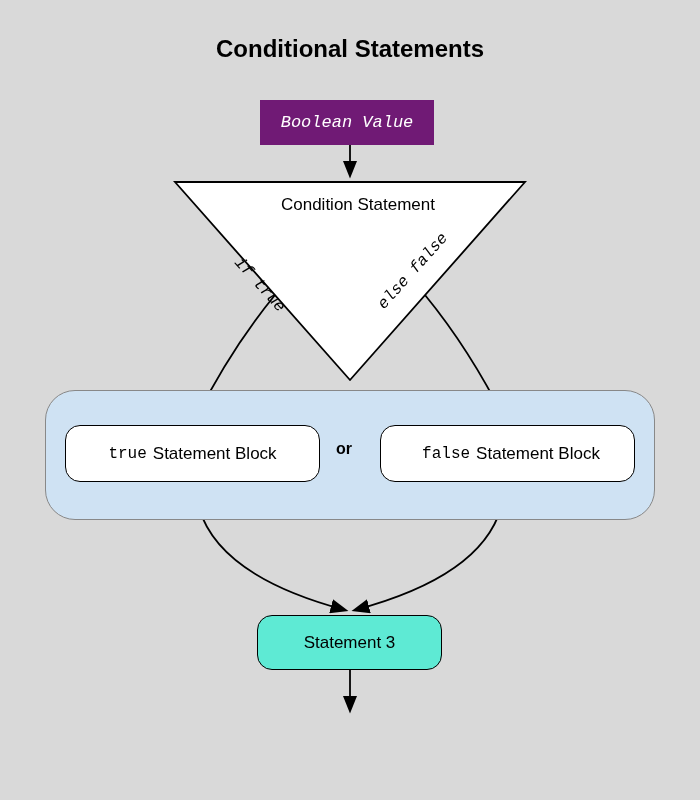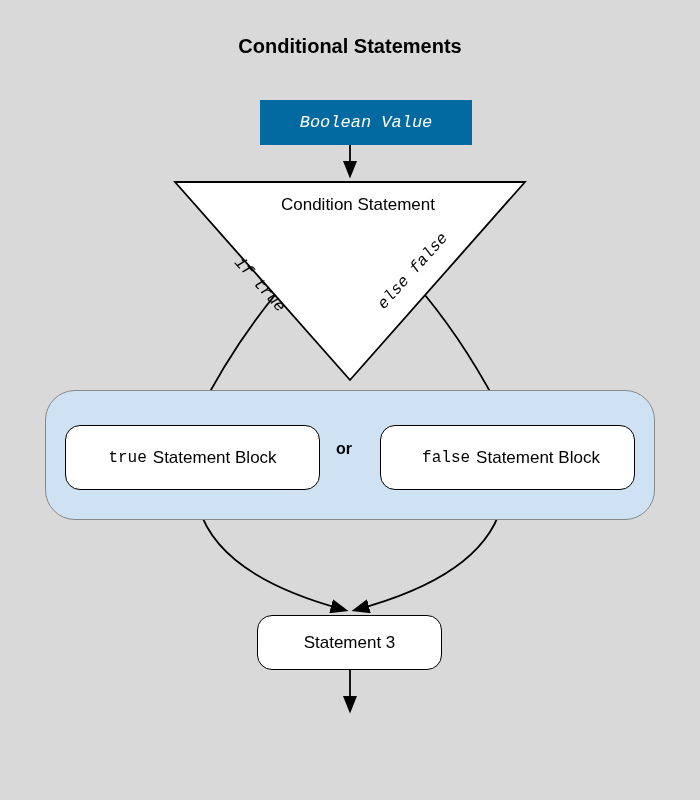--- a/index.html
+++ b/index.html
@@ -7,30 +7,30 @@
       background: #d9d9d9;
       font-family: Arial, Helvetica, sans-serif;
       width: 700px;
       height: 800px;
       position: relative;
       overflow: hidden;
     }
     .title {
       text-align: center;
       font-weight: bold;
-      font-size: 20px;
+      font-size: 24px;
       padding-top: 35px;
     }
     .boolean-box {
       position: absolute;
       left: 260px;
       top: 100px;
-      width: 212px;
+      width: 174px;
       height: 45px;
-      background: #0369a1;
+      background: #701a75;
       color: #fff;
       display: flex;
       align-items: center;
       justify-content: center;
       font-family: "Courier New", monospace;
       font-style: italic;
       font-size: 17px;
     }
     .condition-label {
       position: absolute;
@@ -68,21 +68,21 @@
       height: 130px;
       background: #cfe2f3;
       border: 1px solid #888;
       border-radius: 30px;
     }
     .stmt-block {
       position: absolute;
       background: #fff;
       border: 1.5px solid #000;
       border-radius: 15px;
-      height: 65px;
+      height: 57px;
       display: flex;
       align-items: center;
       justify-content: center;
       font-size: 17px;
       gap: 6px;
     }
     .true-block { left: 65px; top: 425px; width: 255px; }
     .false-block { left: 380px; top: 425px; width: 255px; padding-left: 7px; }
     .or-label {
       position: absolute;
@@ -90,21 +90,21 @@
       top: 440px;
       font-weight: bold;
       font-size: 16px;
     }
     .stmt3 {
       position: absolute;
       left: 257px;
       top: 615px;
       width: 185px;
       height: 55px;
-      background: #ffffff;
+      background: #5eead4;
       border: 1.5px solid #000;
       border-radius: 15px;
       display: flex;
       align-items: center;
       justify-content: center;
       font-size: 17px;
     }
     .mono { font-family: "Courier New", monospace; font-size: 16px; }
     svg.arrows {
       position: absolute;

